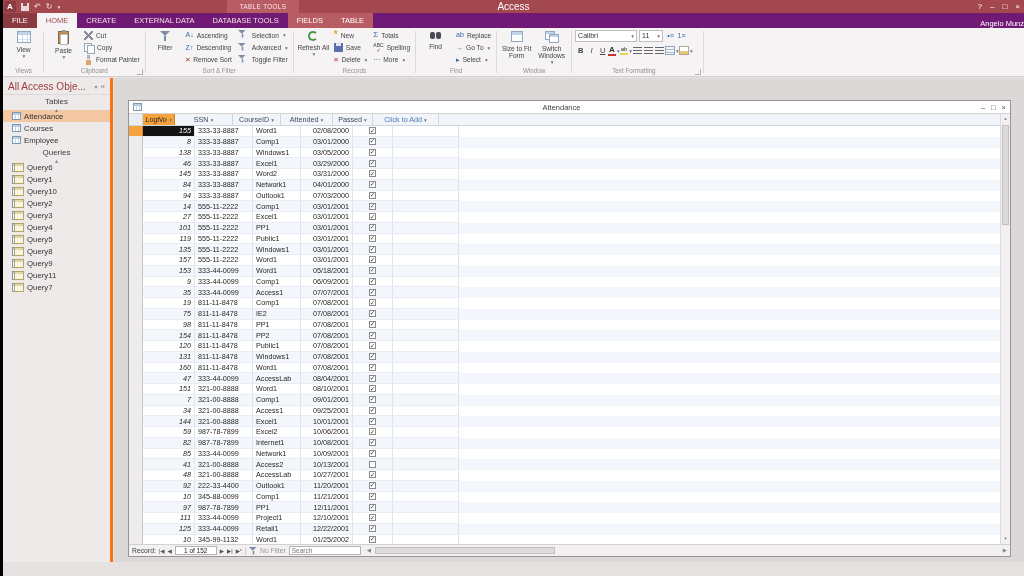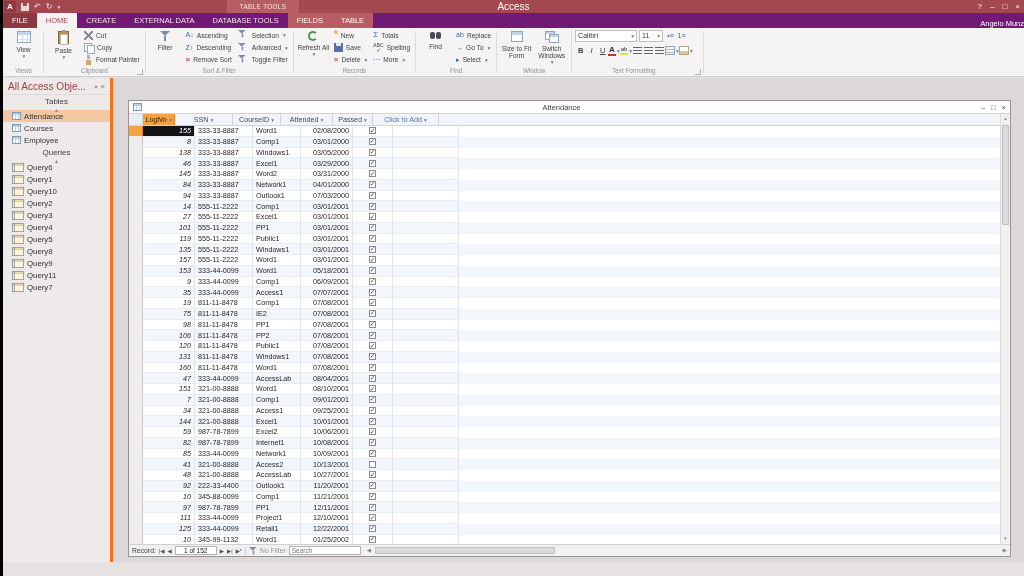--- a/index.html
+++ b/index.html
@@ -710,21 +710,21 @@
                 <span class="c ssn w-ssn">811-11-8478</span>
                 <span class="c course w-crs">PP1</span>
                 <span class="c att w-att">07/08/2001</span>
                 <span class="c pass w-pas">
                   <span class="cb on"></span>
                 </span>
                 <span class="c add w-add"></span>
               </div>
               <div class="dsrow alt">
                 <span class="c sel-c w-sel"></span>
-                <span class="c logno w-log">106</span>
+                <span class="c logno w-log">154</span>
                 <span class="c ssn w-ssn">811-11-8478</span>
                 <span class="c course w-crs">PP2</span>
                 <span class="c att w-att">07/08/2001</span>
                 <span class="c pass w-pas">
                   <span class="cb on"></span>
                 </span>
                 <span class="c add w-add"></span>
               </div>
               <div class="dsrow">
                 <span class="c sel-c w-sel"></span>

